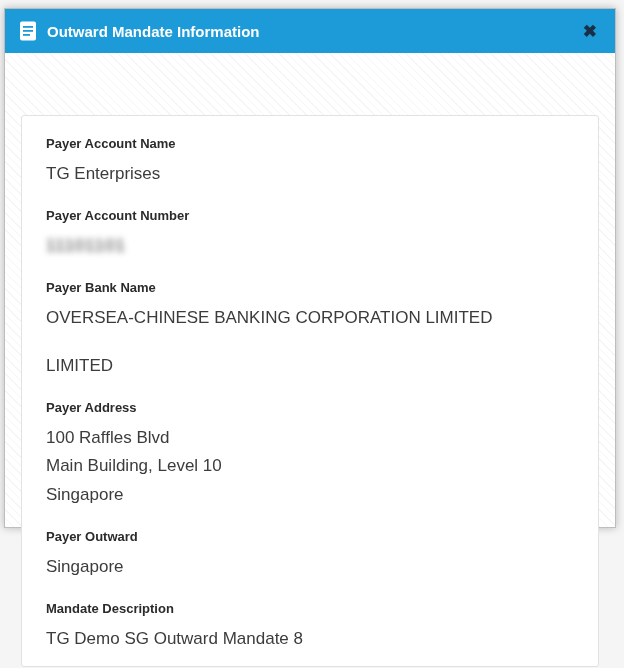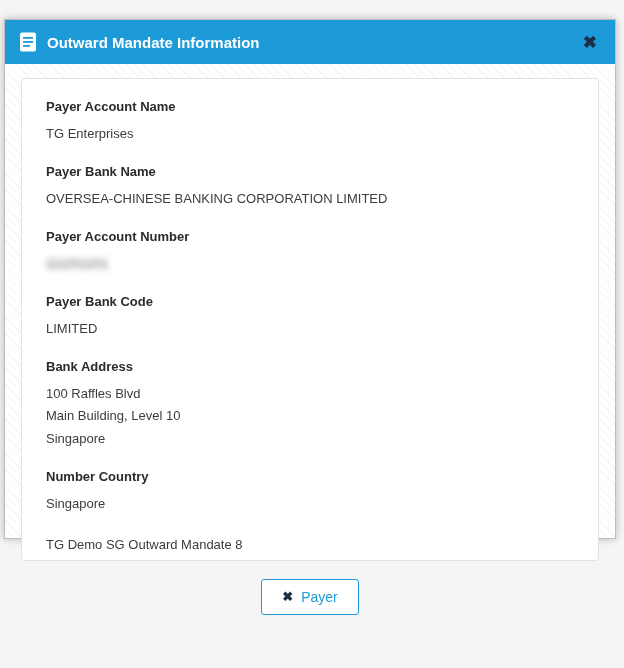--- a/index.html
+++ b/index.html
@@ -6,30 +6,31 @@
     margin: 0;
     padding: 0;
     width: 624px;
     height: 668px;
     font-family: "Liberation Sans", sans-serif;
     background: #f5f5f5;
     overflow: hidden;
   }
   .modal {
     position: absolute;
-    top: 19px; left: 4px;
+    top: 8px; left: 4px;
     width: 612px; height: 520px;
     background:
       repeating-linear-gradient(45deg, rgba(120,120,120,0.07) 0 1px, transparent 1px 6px),
       #ffffff;
     border: 1px solid #bdbdbd;
     box-shadow: 0 0 8px rgba(0,0,0,0.25);
     box-sizing: border-box;
     display: flex;
     flex-direction: column;
+    gap: 48px;
   }
   .modal-header {
     height: 44px;
     flex: 0 0 44px;
     background: #1d9bd8;
     display: flex;
     align-items: center;
     padding: 0 14px;
     box-sizing: border-box;
   }
@@ -54,33 +55,33 @@
   }
   .modal-body {
     flex: 1 1 auto;
     padding: 14px 16px 0 16px;
     box-sizing: border-box;
   }
   .card {
     background: #ffffff;
     border: 1px solid #e2e2e2;
     border-radius: 3px;
-    padding: 20px 24px 4px 24px;
+    padding: 20px 24px 12px 24px;
     box-sizing: border-box;
   }
   .field { margin-bottom: 19px; }
   .field:last-child { margin-bottom: 0; }
   .field-label {
     font-weight: bold;
     font-size: 13px;
     color: #2b2b2b;
     margin-bottom: 9px;
   }
   .field-value {
-    font-size: 13px;
+    font-size: 17px;
     color: #3c3c3c;
     white-space: pre-line;
     line-height: 1.7;
   }
   .masked {
     filter: blur(3px);
     user-select: none;
     letter-spacing: 1px;
   }
   .modal-footer {
@@ -126,47 +127,47 @@
 
   <div class="modal-body">
     <div class="card">
 
       <div class="field">
         <div class="field-label">Payer Account Name</div>
         <div class="field-value">TG Enterprises</div>
       </div>
 
       <div class="field">
+        <div class="field-label">Payer Account Number</div>
+        <div class="field-value masked">11101101</div>
+      </div>
+
+      <div class="field">
         <div class="field-label">Payer Bank Name</div>
         <div class="field-value">OVERSEA-CHINESE BANKING CORPORATION LIMITED</div>
       </div>
 
       <div class="field">
-        <div class="field-label">Payer Account Number</div>
-        <div class="field-value masked">11101101</div>
-      </div>
-
-      <div class="field">
-        <div class="field-label">Payer Bank Code</div>
         <div class="field-value">LIMITED</div>
       </div>
 
       <div class="field">
-        <div class="field-label">Bank Address</div>
+        <div class="field-label">Payer Address</div>
         <div class="field-value">100 Raffles Blvd
 Main Building, Level 10
 Singapore</div>
       </div>
 
       <div class="field">
-        <div class="field-label">Number Country</div>
+        <div class="field-label">Payer Outward</div>
         <div class="field-value">Singapore</div>
       </div>
 
       <div class="field">
+        <div class="field-label">Mandate Description</div>
         <div class="field-value">TG Demo SG Outward Mandate 8</div>
       </div>
 
     </div>
   </div>
 
   <div class="modal-footer">
     <button class="close-button">
       <span class="x-glyph">✖</span>
       <span>Payer</span>

